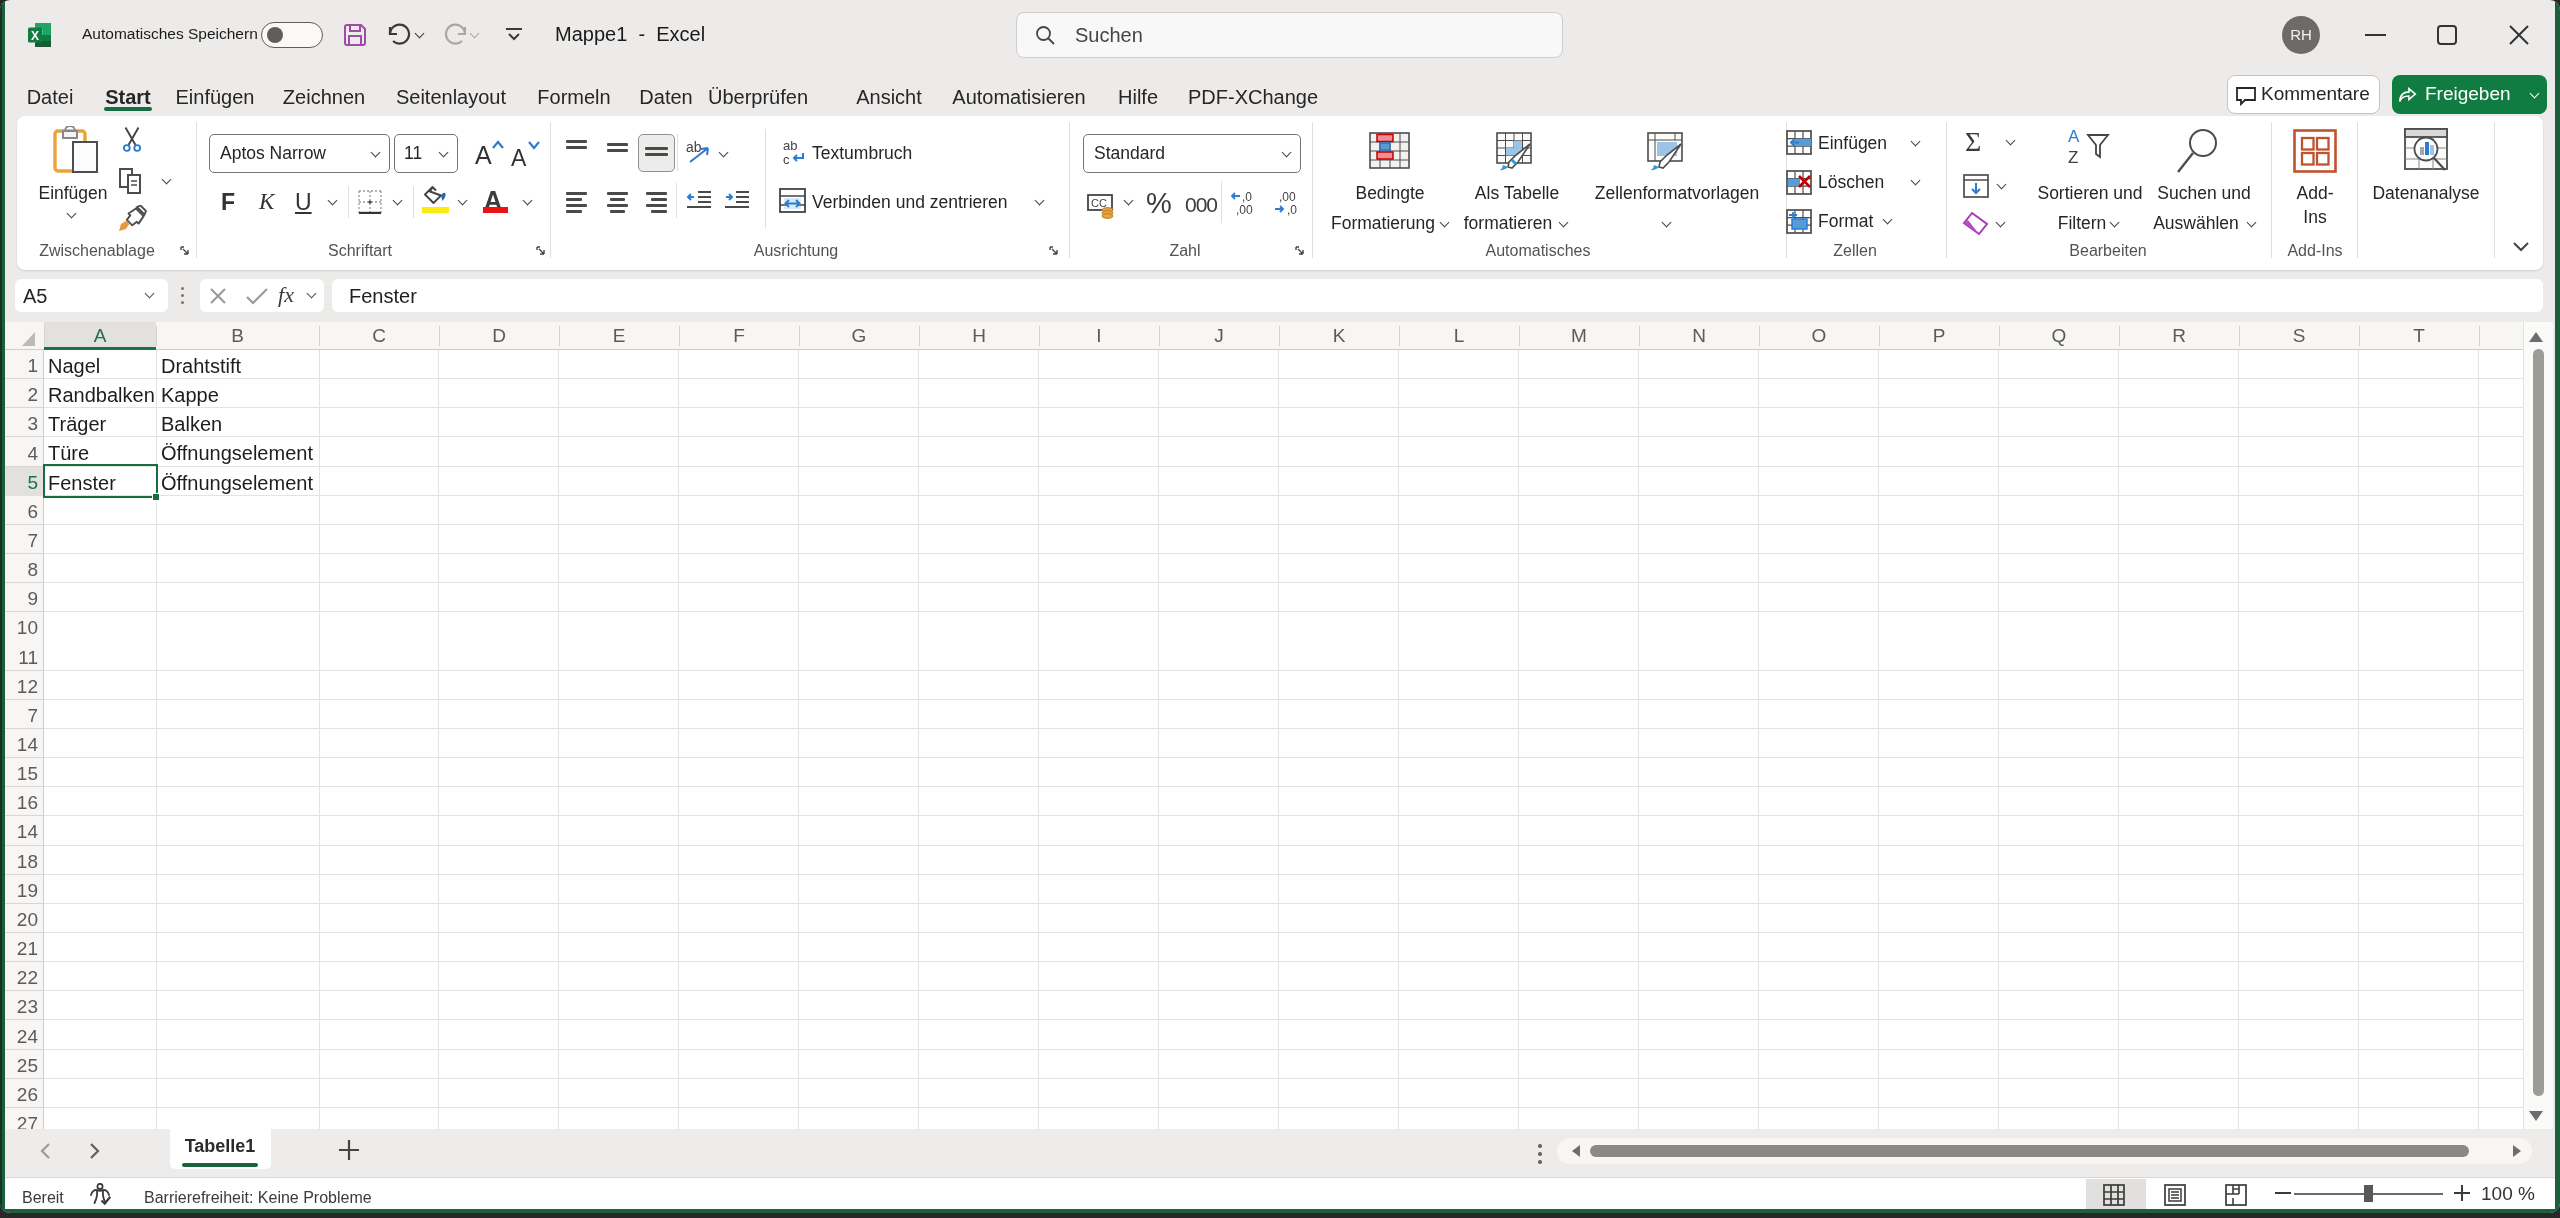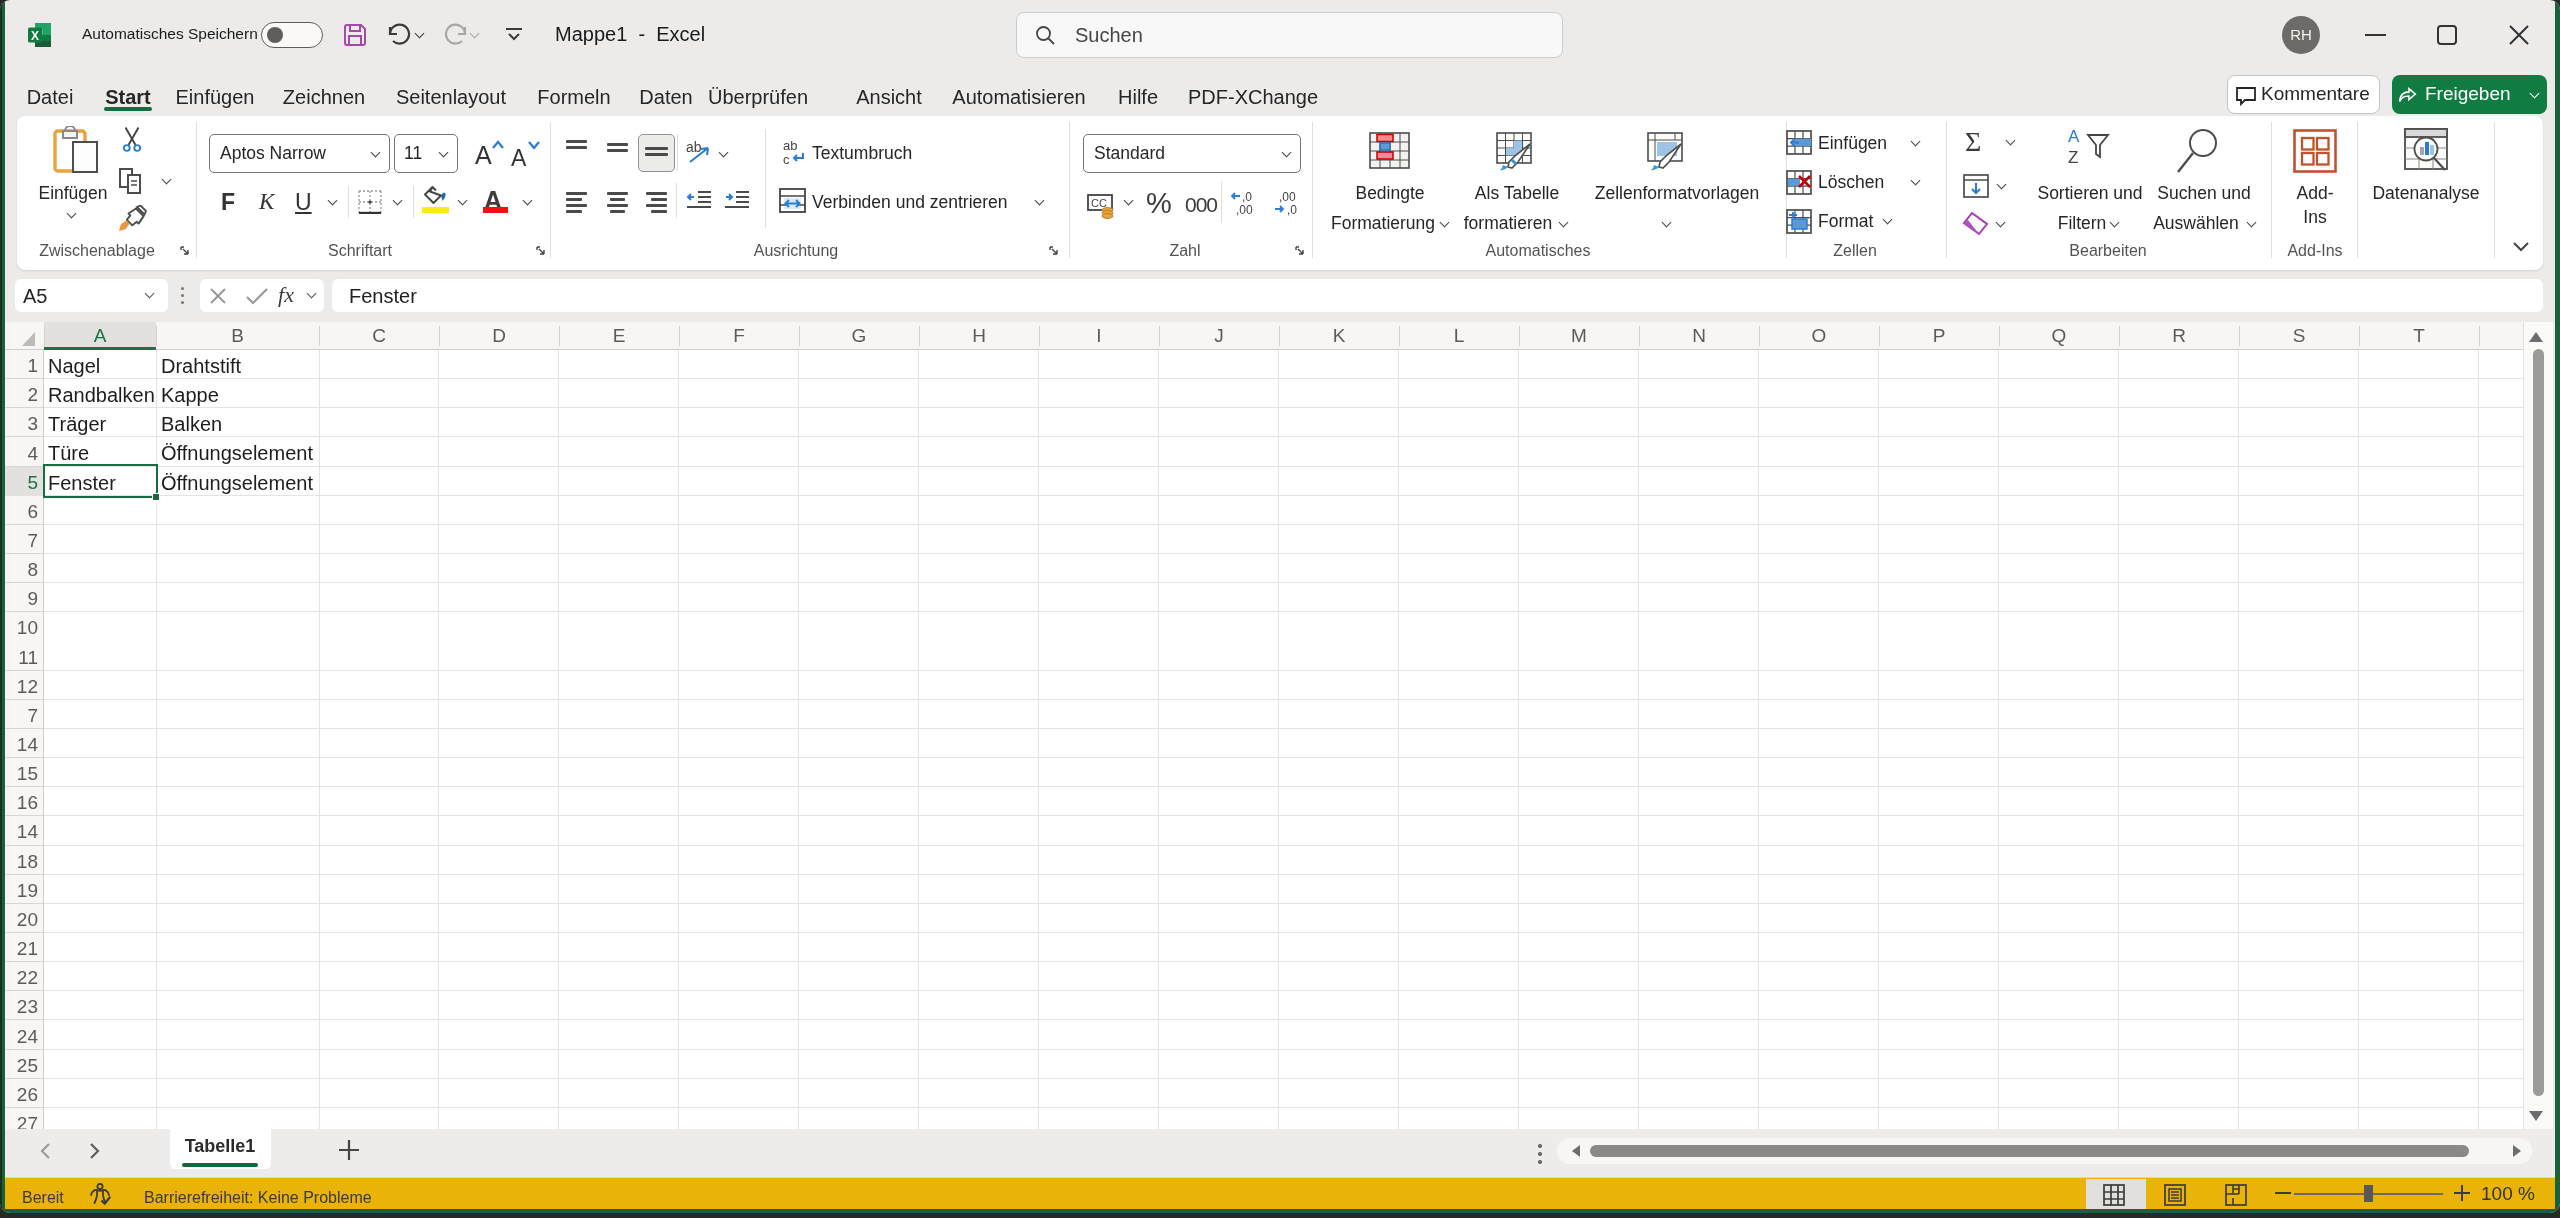--- a/index.html
+++ b/index.html
@@ -558,21 +558,21 @@
     <div class="abs" style="left:1552px;top:9px;width:975px;height:26px;background:#f7f6f5;border-radius:13px;"></div>
     <svg class="abs" style="left:1565px;top:15px;" width="12" height="14" viewBox="0 0 12 14">
         <path d="M10 1 L2 7 L10 13 z" fill="#6d6d6d"></path>
       </svg>
     <div class="abs" style="left:1585px;top:16px;width:879px;height:12px;background:#8b8987;border-radius:6px;"></div>
     <svg class="abs" style="left:2506px;top:15px;" width="12" height="14" viewBox="0 0 12 14">
         <path d="M2 1 L10 7 L2 13 z" fill="#6d6d6d"></path>
       </svg>
   </div>
 
-  <div id="statusbar" class="abs" style="left:5px;top:1177px;width:2550px;height:32px;background:#eab308;border-top:1px solid #d8d6d4;">
+  <div id="statusbar" class="abs" style="left:5px;top:1177px;width:2550px;height:32px;background:#ffffff;border-top:1px solid #d8d6d4;">
     <div class="abs" style="left:17px;top:11px;font-size:16px;color:#3b3b3b;">Bereit</div>
     <svg class="abs" style="left:84px;top:5px;" width="24" height="23" viewBox="0 0 24 23">
       <circle cx="11" cy="3.4" r="2.6" fill="none" stroke="#3b3b3b" stroke-width="1.8"></circle>
       <path d="M2 12 C3 7.5 6 6.5 8.2 7.2 M20 12 C19 7.5 16 6.5 13.8 7.2 M8.2 7.2 q2.8 1.2 5.6 0 M8 8 c0.5 4 0 7 -2.5 12 M14 8 c-0.5 4 0 7 2.5 12" fill="none" stroke="#3b3b3b" stroke-width="1.8" stroke-linecap="round"></path>
       <path d="M12.5 17.5 l3.2 3.2 5.5 -7" fill="none" stroke="#3b3b3b" stroke-width="2.2"></path>
     </svg>
     <div class="abs" style="left:113px;top:11px;font-size:16px;color:#3b3b3b;margin-left:26px;">Barrierefreiheit: Keine Probleme</div>
 
     <div class="abs" style="left:2081px;top:1px;width:60px;height:30px;background:#e2e0df;"></div>
     <svg class="abs" style="left:2098px;top:6px;" width="22" height="22" viewBox="0 0 22 22">

